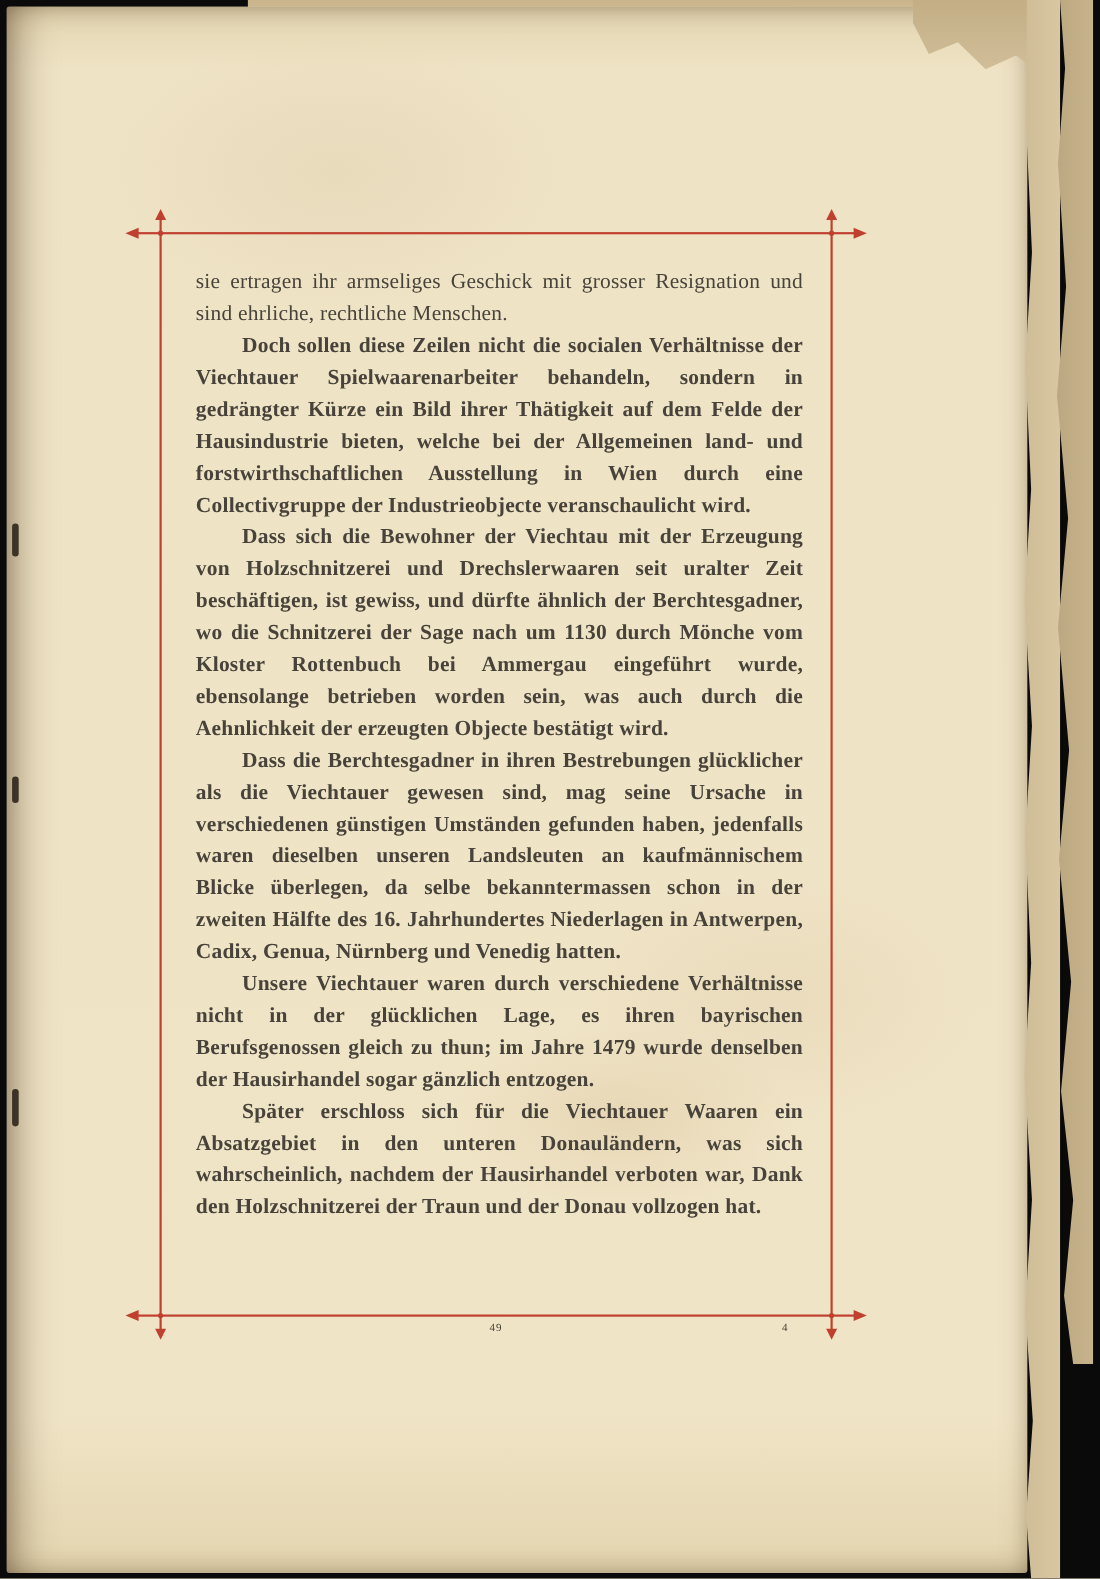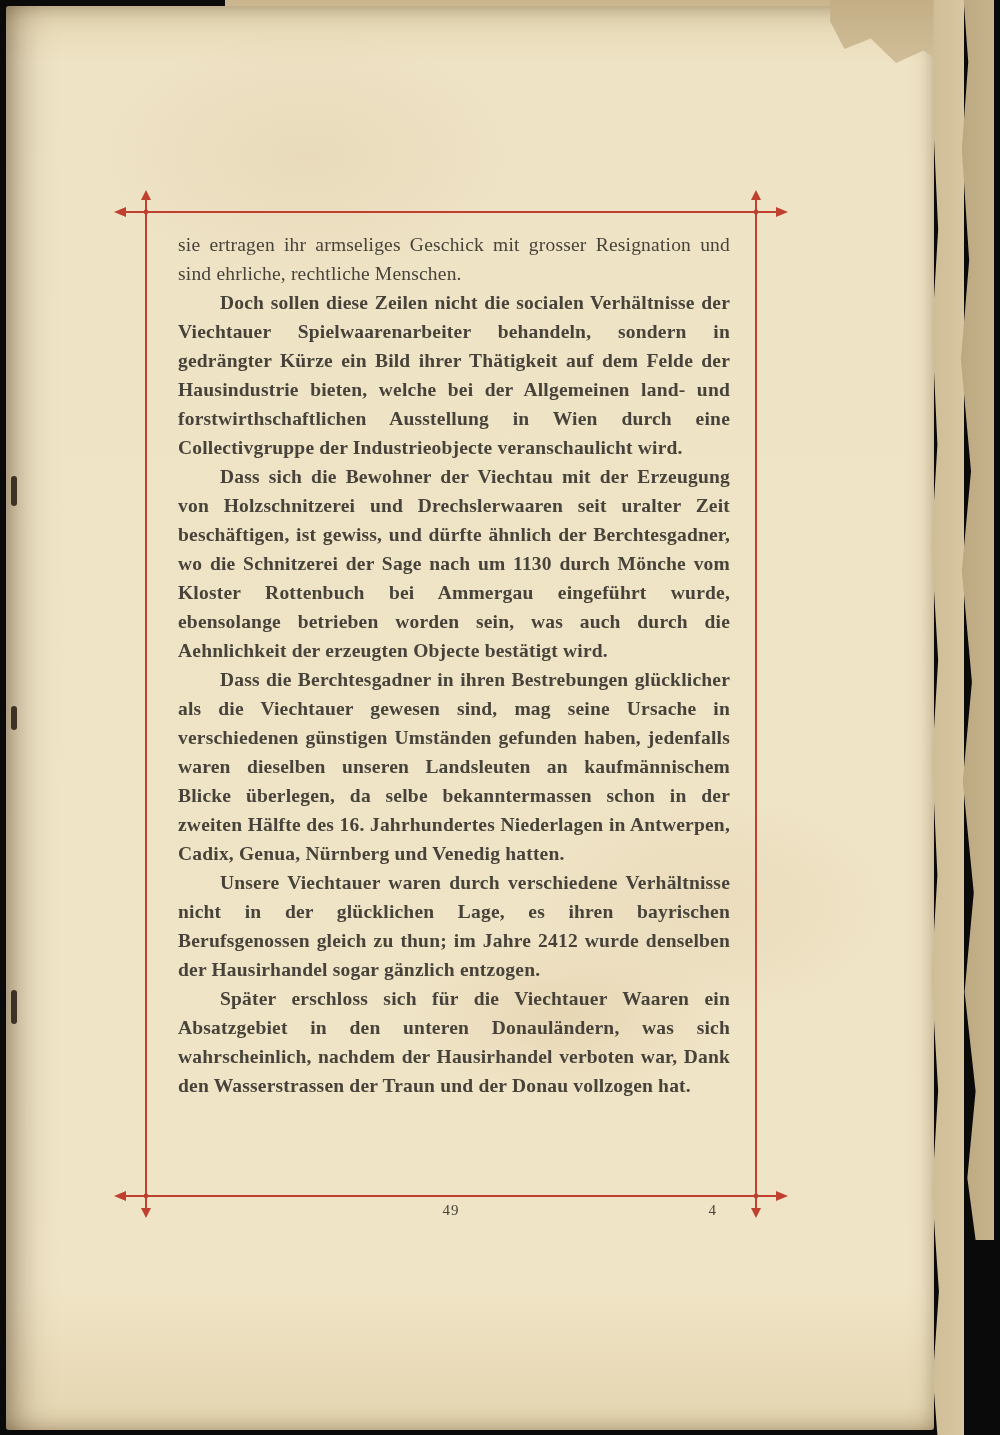--- a/index.html
+++ b/index.html
@@ -67,35 +67,35 @@
   .bm2{top:700px;height:24px;}
   .bm3{top:984px;height:34px;}
 
   
   .frame-svg{position:absolute;left:0;top:0;width:1000px;height:1435px;pointer-events:none;}
 
   
   .text-block{
     position:absolute;left:146px;top:212px;width:610px;height:984px;
     box-sizing:border-box;
-    padding:18px 26px 0 32px;
+    padding:30px 26px 0 32px;
     text-align:justify;
     font-size:19.5px;line-height:29px;
     color:var(--ink);
     letter-spacing:.2px;
     hyphens:auto;
     -webkit-hyphens:auto;
   }
   .text-block p{margin:0;}
   .text-block p.indent{text-indent:42px;font-weight:bold;}
 
   
   .folio{
     position:absolute;left:146px;top:1202px;width:610px;height:22px;
-    color:var(--ink);font-size:15px;
+    color:var(--ink);font-size:10px;
   }
   .folio .pagenum{position:absolute;left:50%;transform:translateX(-50%);letter-spacing:1px;}
   .folio .signature{position:absolute;right:40px;}
 </style>
 </head>
 <body>
 
 <div class="scan">
 
   <div class="top-edge-strip"></div>
@@ -138,22 +138,22 @@
       <circle cx="146" cy="1196" r="2.4" stroke="none"></circle>
       <circle cx="756" cy="1196" r="2.4" stroke="none"></circle>
     </g>
   </svg>
 
   <div class="text-block" id="paragraphs" lang="de">
       <p>sie ertragen ihr armseliges Geschick mit grosser Resignation und sind ehrliche, rechtliche Menschen.</p>
       <p class="indent">Doch sollen diese Zeilen nicht die socialen Verhältnisse der Viechtauer Spielwaarenarbeiter behandeln, sondern in gedrängter Kürze ein Bild ihrer Thätigkeit auf dem Felde der Hausindustrie bieten, welche bei der Allgemeinen land- und forstwirthschaftlichen Ausstellung in Wien durch eine Collectivgruppe der Industrieobjecte veranschaulicht wird.</p>
       <p class="indent">Dass sich die Bewohner der Viechtau mit der Erzeugung von Holzschnitzerei und Drechslerwaaren seit uralter Zeit beschäftigen, ist gewiss, und dürfte ähnlich der Berchtesgadner, wo die Schnitzerei der Sage nach um 1130 durch Mönche vom Kloster Rottenbuch bei Ammergau eingeführt wurde, ebensolange betrieben worden sein, was auch durch die Aehnlichkeit der erzeugten Objecte bestätigt wird.</p>
       <p class="indent">Dass die Berchtesgadner in ihren Bestrebungen glücklicher als die Viechtauer gewesen sind, mag seine Ursache in verschiedenen günstigen Umständen gefunden haben, jedenfalls waren dieselben unseren Landsleuten an kaufmännischem Blicke überlegen, da selbe bekanntermassen schon in der zweiten Hälfte des 16. Jahrhundertes Niederlagen in Antwerpen, Cadix, Genua, Nürnberg und Venedig hatten.</p>
-      <p class="indent">Unsere Viechtauer waren durch verschiedene Verhältnisse nicht in der glücklichen Lage, es ihren bayrischen Berufsgenossen gleich zu thun; im Jahre 2412 wurde denselben der Hausirhandel sogar gänzlich entzogen.</p>
-      <p class="indent">Später erschloss sich für die Viechtauer Waaren ein Absatzgebiet in den unteren Donauländern, was sich wahrscheinlich, nachdem der Hausirhandel verboten war, Dank den Wasserstrassen der Traun und der Donau vollzogen hat.</p>
+      <p class="indent">Unsere Viechtauer waren durch verschiedene Verhältnisse nicht in der glücklichen Lage, es ihren bayrischen Berufsgenossen gleich zu thun; im Jahre 1479 wurde denselben der Hausirhandel sogar gänzlich entzogen.</p>
+      <p class="indent">Später erschloss sich für die Viechtauer Waaren ein Absatzgebiet in den unteren Donauländern, was sich wahrscheinlich, nachdem der Hausirhandel verboten war, Dank den Holzschnitzerei der Traun und der Donau vollzogen hat.</p>
     </div>
 
   <div class="folio">
     <span class="pagenum">49</span>
     <span class="signature">4</span>
   </div>
 
 </div>
 
 </body></html>

